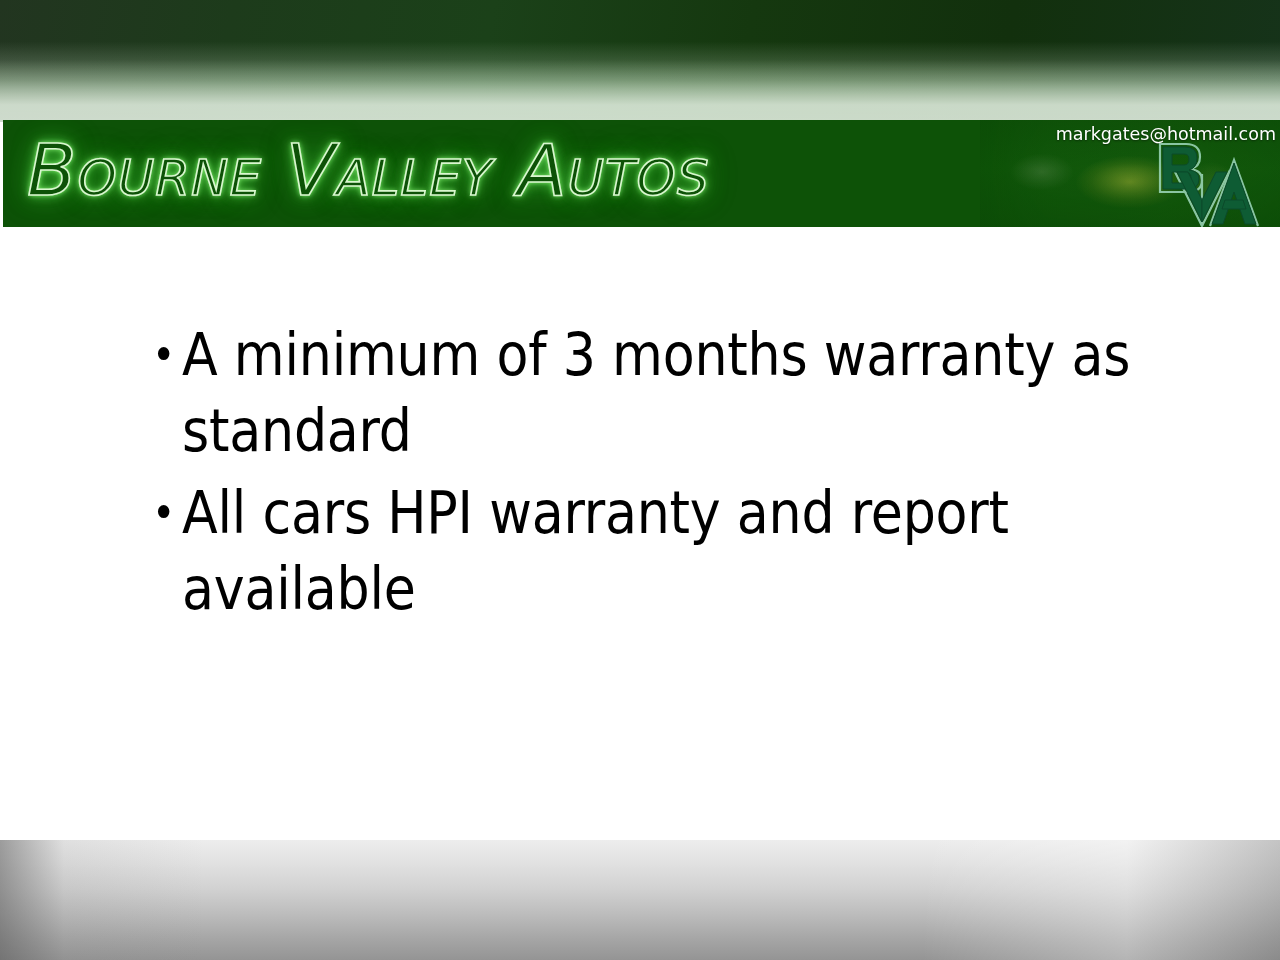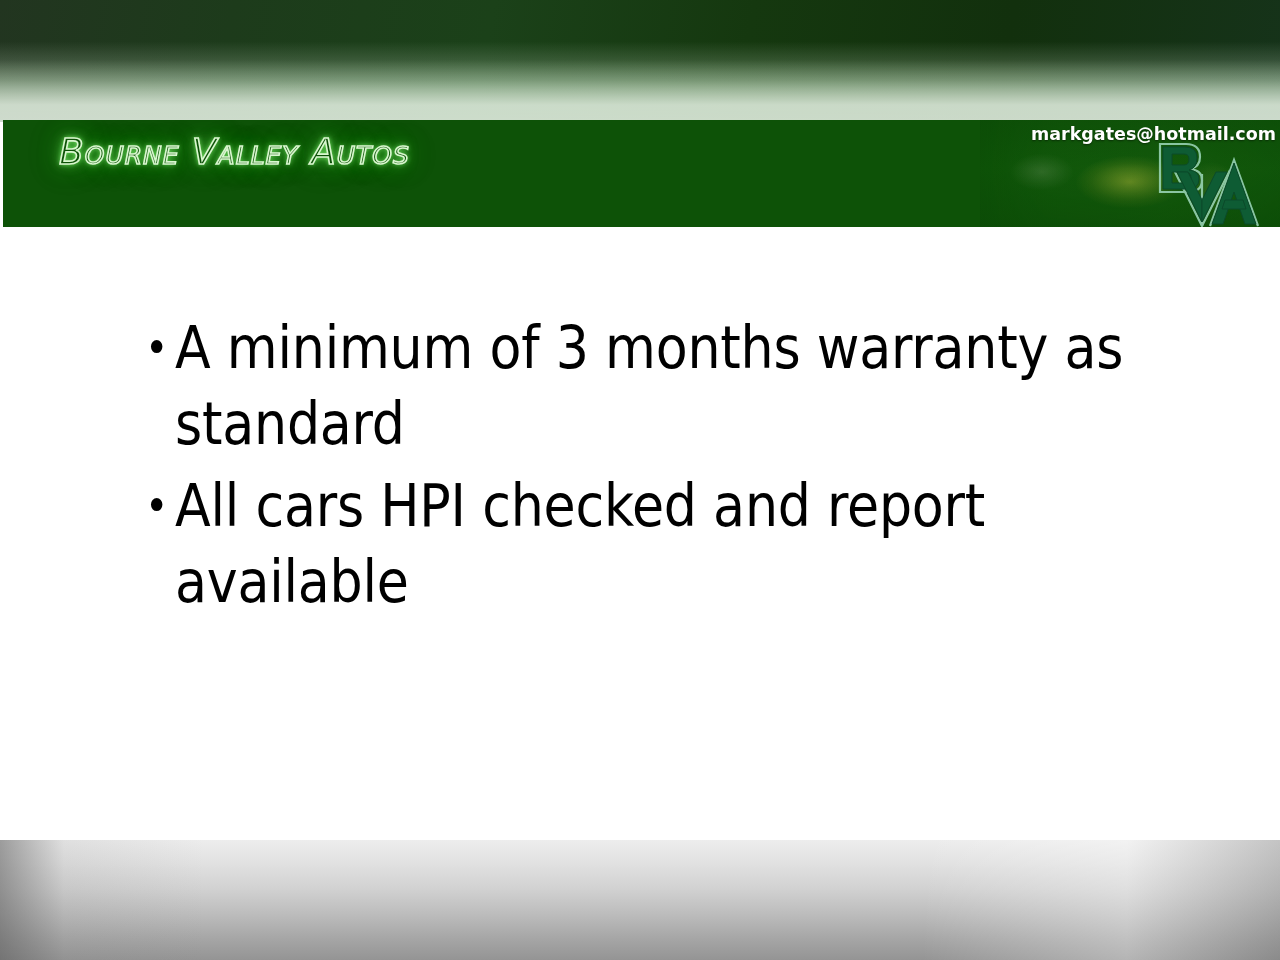--- a/index.html
+++ b/index.html
@@ -87,44 +87,43 @@
     position: absolute;
     inset: 0;
     background: linear-gradient(180deg, rgba(10,70,6,0.45) 0%, rgba(10,70,6,0.10) 45%, rgba(10,70,6,0.55) 100%);
   }
 
   .logo-text {
     position: absolute;
     left: 24px;
     top: 14px;
     font-family: "DejaVu Sans", sans-serif;
-    font-size: 36px;
+    font-size: 72px;
     font-style: italic;
     font-weight: 400;
     font-variant: small-caps;
     letter-spacing: 1px;
     color: #0d5207;
     -webkit-text-stroke: 1.6px #d9f7cf;
     text-shadow:
       0 0 5px rgba(150,255,130,0.95),
       0 0 11px rgba(110,240,95,0.75),
       0 0 22px rgba(70,220,60,0.55),
       0 0 34px rgba(50,200,45,0.35);
     white-space: nowrap;
     line-height: 1;
-    margin-left: 32px;
   }
 
   .banner-email {
     position: absolute;
     right: 4px;
     top: 4px;
     font-family: "DejaVu Sans", sans-serif;
     font-size: 17.5px;
-    font-weight: bold;
+    font-weight: normal;
     color: #ffffff;
     letter-spacing: 0px;
     white-space: nowrap;
     text-shadow: 0 1px 2px rgba(0,0,0,0.45);
   }
 
   
   .monogram {
     position: absolute;
     right: 18px;
@@ -142,21 +141,21 @@
     height: 613px;
     background: #ffffff;
   }
 
   .bullet-list {
     position: absolute;
     left: 140px;
     top: 82px;
     width: 1010px;
     list-style: none;
-    margin: 1px;
+    margin: 8px;
     padding: 0;
   }
   .bullet-item {
     position: relative;
     padding-left: 34px;
     margin: 0 0 6px 0;
     font-family: "DejaVu Sans Condensed", "Liberation Sans Narrow", "Liberation Sans", sans-serif;
     font-size: 58px;
     line-height: 76px;
     color: #000000;
@@ -237,21 +236,21 @@
           <path d="M90 23 L68 84 L79 84 L90 52 L101 84 L112 84 Z"></path>
           <path d="M81 60 L99 60 L102 69 L78 69 Z"></path>
         </g>
       </svg>
     </div>
   </div>
 
   <div class="content">
     <ul class="bullet-list">
       <li class="bullet-item">A minimum of 3 months warranty as standard</li>
-      <li class="bullet-item">All cars HPI checked and report available</li>
+      <li class="bullet-item">All cars HPI warranty and report available</li>
     </ul>
   </div>
 
   <div class="bottom-band">
     <div class="bottom-band-edge"></div>
   </div>
 
 </div>
 
 </body></html>

